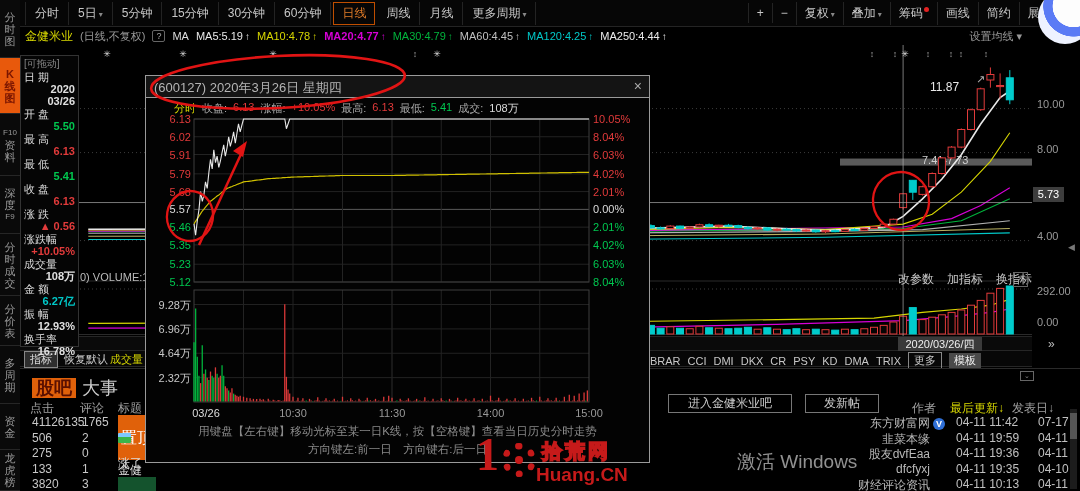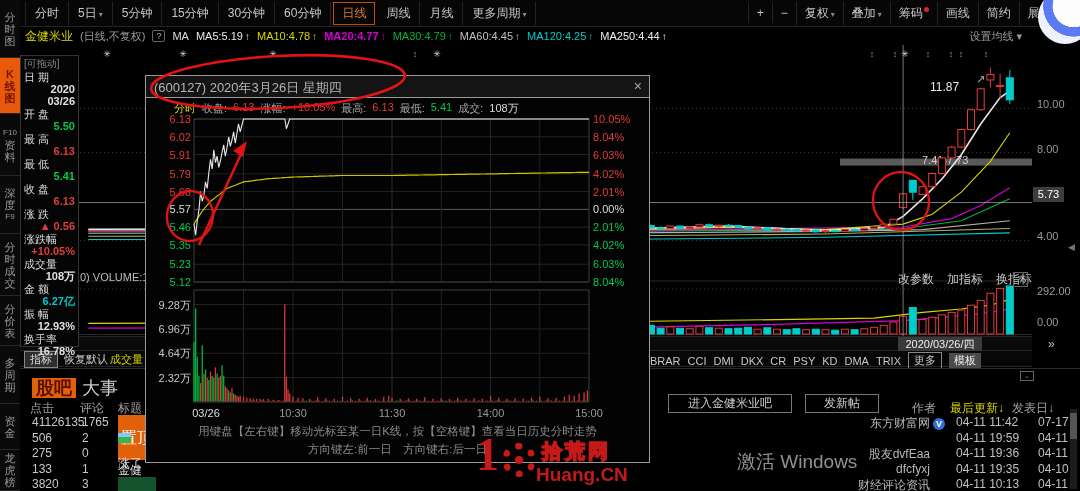--- a/index.html
+++ b/index.html
@@ -496,21 +496,21 @@
           <span style="position: absolute; left: 98px; color: rgb(221, 221, 221);"><span class="badge" style="background: #14532d; margin-right: 4px;">资讯</span><span>游资短炒被泼冷水 一季业绩股成机构定心丸</span></span>
         </div>
       </div>
     <div class="fr-btn" style="left:648px;width:122px;">进入金健米业吧</div>
     <div class="fr-btn" style="left:785px;width:72px;">发新帖</div>
     <div class="bl-head" style="left:892px;">作者</div>
     <div class="bl-head" style="left:930px;color:#d6d600;">最后更新↓</div>
     <div class="bl-head" style="left:992px;">发表日↓</div>
     <div id="nw-rows">
         <div class="nw-row" style="top: 46px; left: 740px; width: 320px;"><span style="display: inline-block; width: 170px; text-align: right; color: rgb(184, 184, 184);">东方财富网</span><span class="vbadge">V</span><span style="position: absolute; left: 196px;">04-11 11:42</span><span style="position: absolute; left: 278px;">07-17</span></div>
-        <div class="nw-row" style="top: 61.6px; left: 740px; width: 320px;"><span style="position: absolute; left: 196px;">04-11 19:59</span><span style="position: absolute; left: 278px;">04-11</span></div>
+        <div class="nw-row" style="top: 61.6px; left: 740px; width: 320px;"><span style="display: inline-block; width: 170px; text-align: right; color: rgb(184, 184, 184);">韭菜本缘</span><span style="position: absolute; left: 196px;">04-11 19:59</span><span style="position: absolute; left: 278px;">04-11</span></div>
         <div class="nw-row" style="top: 77.2px; left: 740px; width: 320px;"><span style="display: inline-block; width: 170px; text-align: right; color: rgb(184, 184, 184);">股友dvfEaa</span><span style="position: absolute; left: 196px;">04-11 19:36</span><span style="position: absolute; left: 278px;">04-11</span></div>
         <div class="nw-row" style="top: 92.8px; left: 740px; width: 320px;"><span style="display: inline-block; width: 170px; text-align: right; color: rgb(184, 184, 184);">dfcfyxj</span><span style="position: absolute; left: 196px;">04-11 19:35</span><span style="position: absolute; left: 278px;">04-10</span></div>
         <div class="nw-row" style="top: 108.4px; left: 740px; width: 320px;"><span style="display: inline-block; width: 170px; text-align: right; color: rgb(184, 184, 184);">财经评论资讯</span><span style="position: absolute; left: 196px;">04-11 10:13</span><span style="position: absolute; left: 278px;">04-11</span></div>
       </div>
     <div id="nw-scroll">
         <div id="nw-thumb"></div>
       </div>
   </div>
 
   <div id="popup" class="abs">

